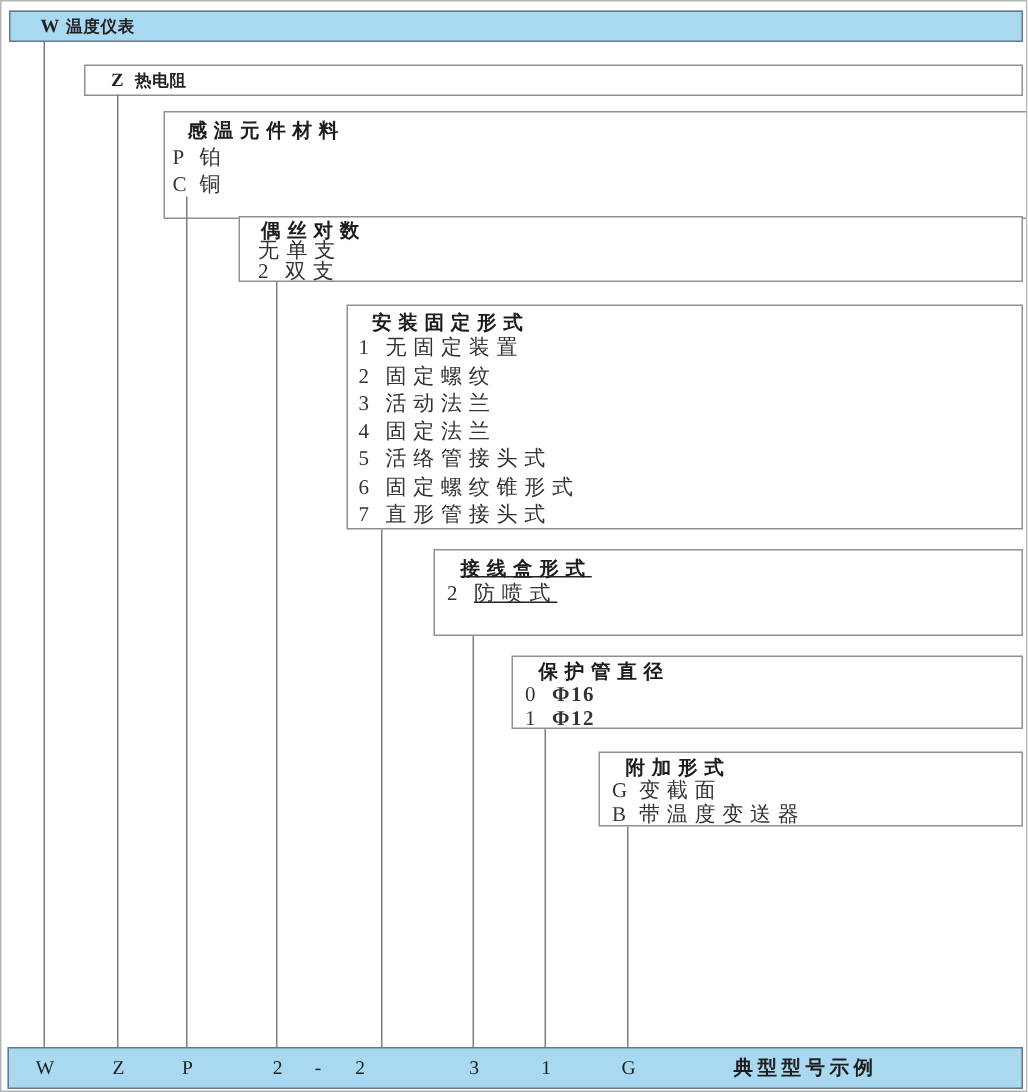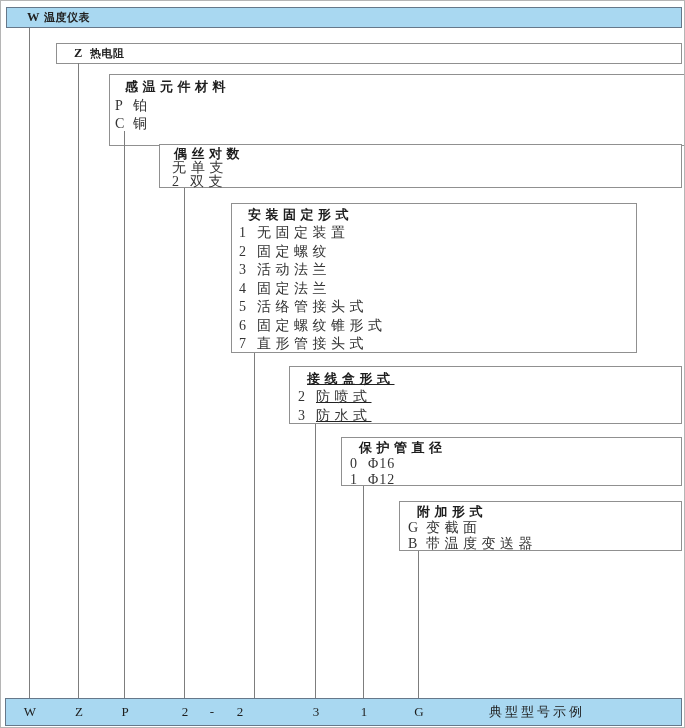--- a/index.html
+++ b/index.html
@@ -22,29 +22,29 @@
     font-weight:bold;font-size:13px;letter-spacing:4.5px;color:#1d1d1d;
     padding-left:var(--ti,15px);height:var(--th);line-height:var(--th);
     white-space:nowrap;
   }
   .row{
     font-size:14px;color:#333;height:var(--rh);line-height:var(--rh);
     padding-left:var(--ri,8px);white-space:nowrap;
   }
   .code{display:inline-block;min-width:13px;margin-right:5px;letter-spacing:0;}
   .lbl{letter-spacing:4.5px;}
-  .lbl.tight{letter-spacing:1px;}
+  .lbl.tight{letter-spacing:1px;font-weight:bold;}
   .vline{position:absolute;width:1px;background:#7d7d7d;}
   .bcode{
     position:absolute;top:0;height:100%;display:flex;align-items:center;
     transform:translateX(-50%);font-size:13px;color:#1d1d1d;
   }
   .bbar-label{
     position:absolute;top:0;height:100%;display:flex;align-items:center;
-    font-weight:normal;font-size:13px;letter-spacing:3px;color:#1d1d1d;
+    font-weight:bold;font-size:13px;letter-spacing:3px;color:#1d1d1d;
   }
 </style>
 </head>
 <body>
 
 <div class="page">
 
   <div class="bar" style="left:5px;top:6px;width:676px;height:21px;padding-left:20px;">
     <span class="bar-code">W</span>
     <span class="bar-label">温度仪表</span>
@@ -68,21 +68,21 @@
   <div class="box" style="left:158px;top:143px;width:523px;height:44px;--th:15px;--rh:14px;--ri:12px;--ti:14px;padding-top:1px;">
     <div class="box-title">偶丝对数</div>
     <div class="row">
       <span class="code">无</span><span class="lbl">单支</span>
     </div>
     <div class="row">
       <span class="code">2</span><span class="lbl">双支</span>
     </div>
   </div>
 
-  <div class="box" style="left:230px;top:202px;width:406px;height:150px;--th:19px;--rh:18.5px;--ri:7px;--ti:16px;padding-top:1px;">
+  <div class="box" style="left:230px;top:202px;width:451px;height:150px;--th:19px;--rh:18.5px;--ri:7px;--ti:16px;padding-top:1px;">
     <div class="box-title">安装固定形式</div>
     <div class="row">
       <span class="code">1</span><span class="lbl">无固定装置</span>
     </div>
     <div class="row">
       <span class="code">2</span><span class="lbl">固定螺纹</span>
     </div>
     <div class="row">
       <span class="code">3</span><span class="lbl">活动法兰</span>
     </div>
@@ -97,23 +97,20 @@
     </div>
     <div class="row">
       <span class="code">7</span><span class="lbl">直形管接头式</span>
     </div>
   </div>
 
   <div class="box" style="left:288px;top:365px;width:393px;height:58px;--th:19px;--rh:18.5px;--ri:8px;--ti:17px;padding-top:2px;text-decoration:underline;">
     <div class="box-title">接线盒形式</div>
     <div class="row">
       <span class="code">2</span><span class="lbl">防喷式</span>
-    </div>
-    <div class="row">
-      <span class="code">3</span><span class="lbl">防水式</span>
     </div>
   </div>
 
   <div class="box" style="left:340px;top:436px;width:341px;height:49px;--th:16px;--rh:15.5px;--ri:8px;--ti:17px;padding-top:2px;">
     <div class="box-title">保护管直径</div>
     <div class="row">
       <span class="code">0</span><span class="lbl tight">Φ16</span>
     </div>
     <div class="row">
       <span class="code">1</span><span class="lbl tight">Φ12</span>

